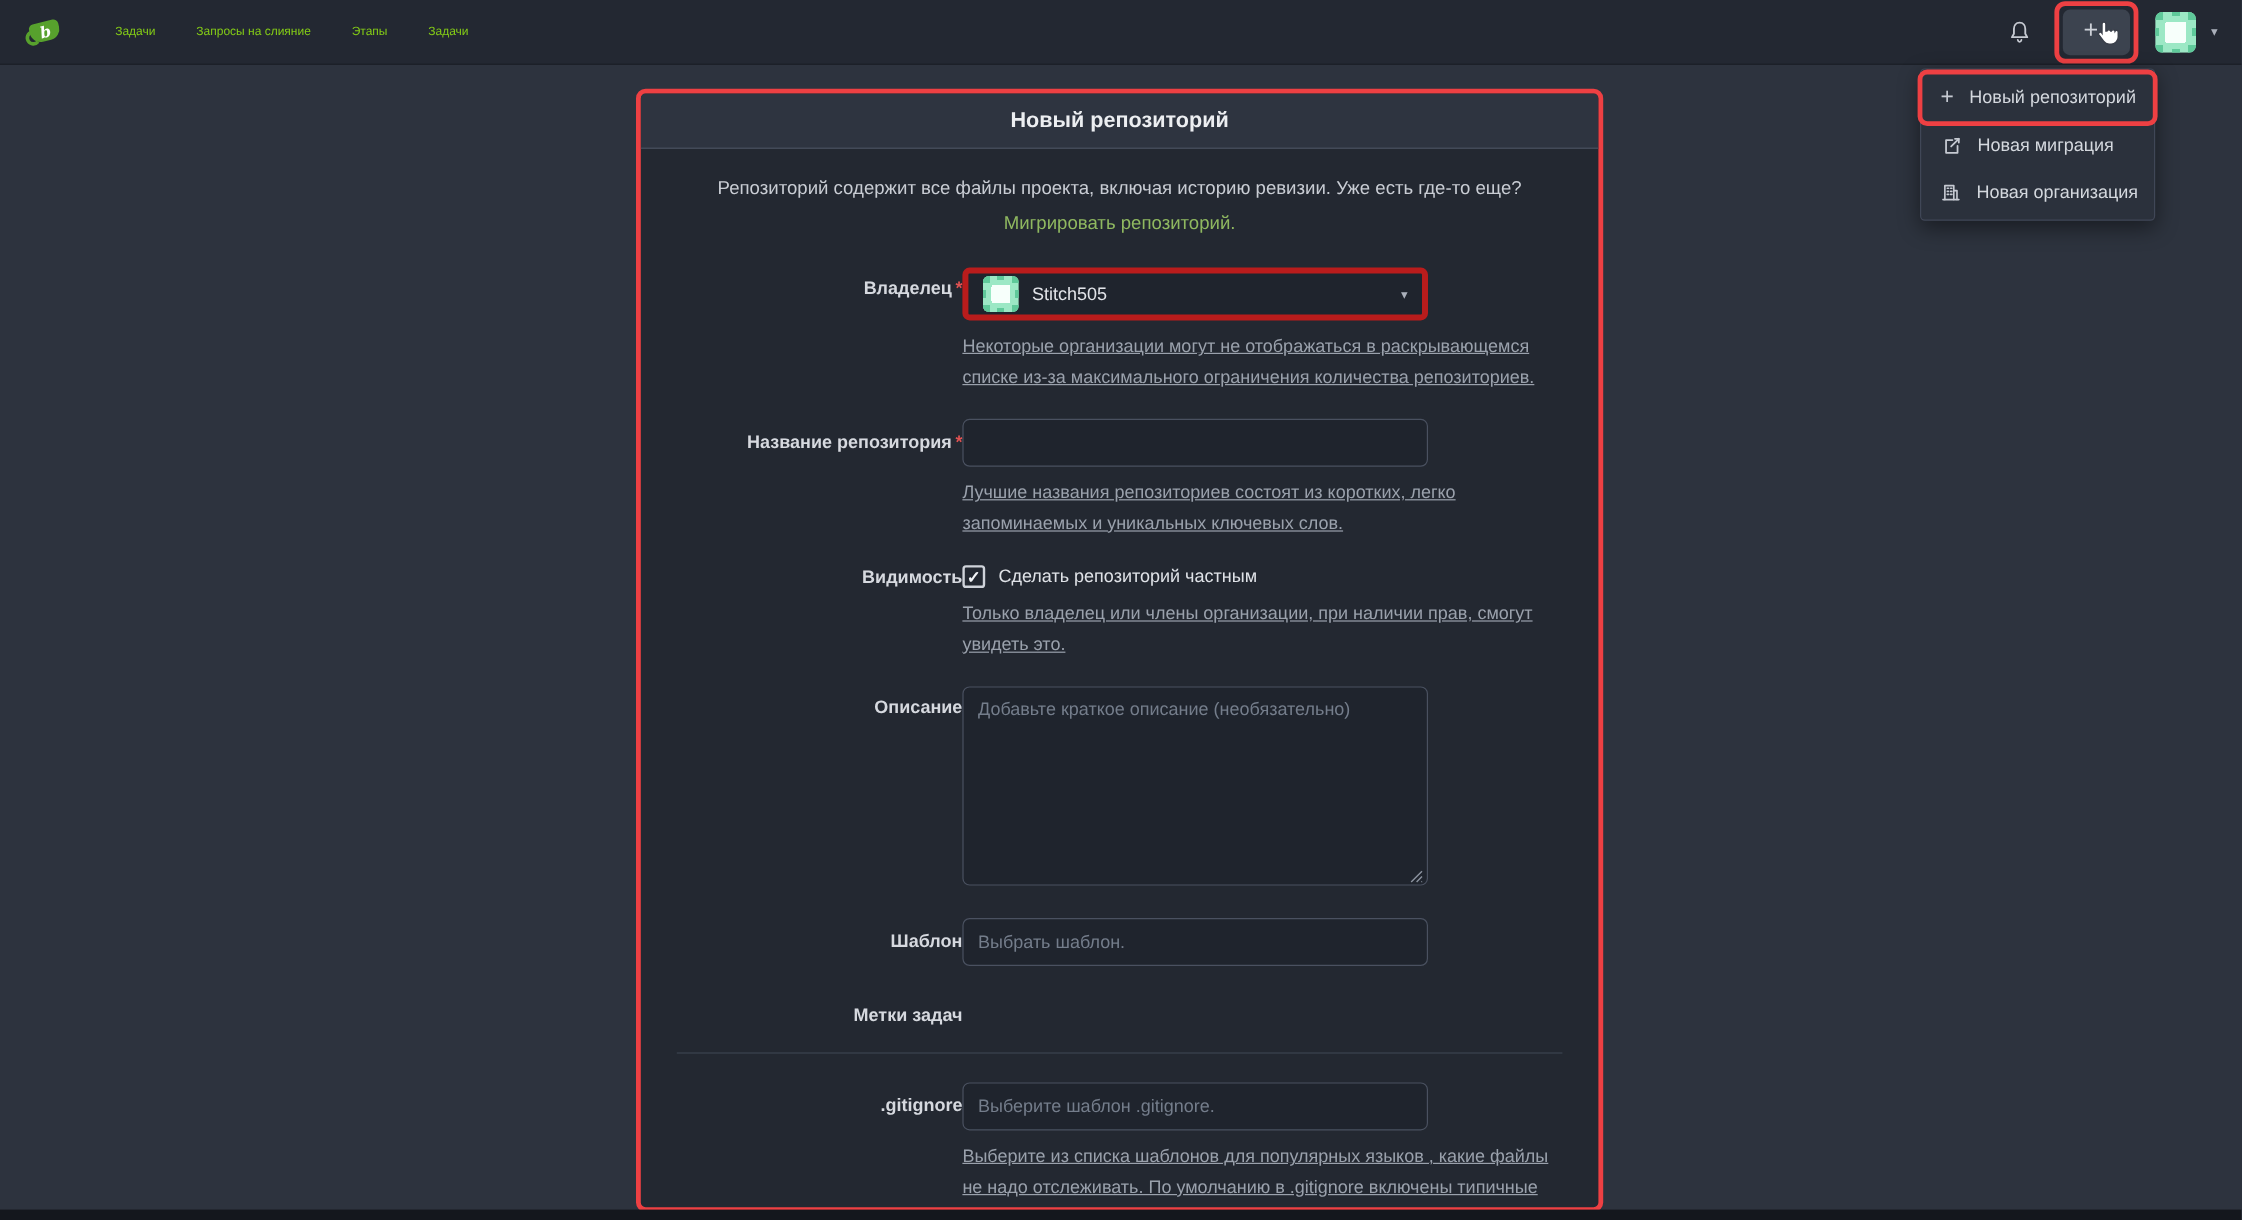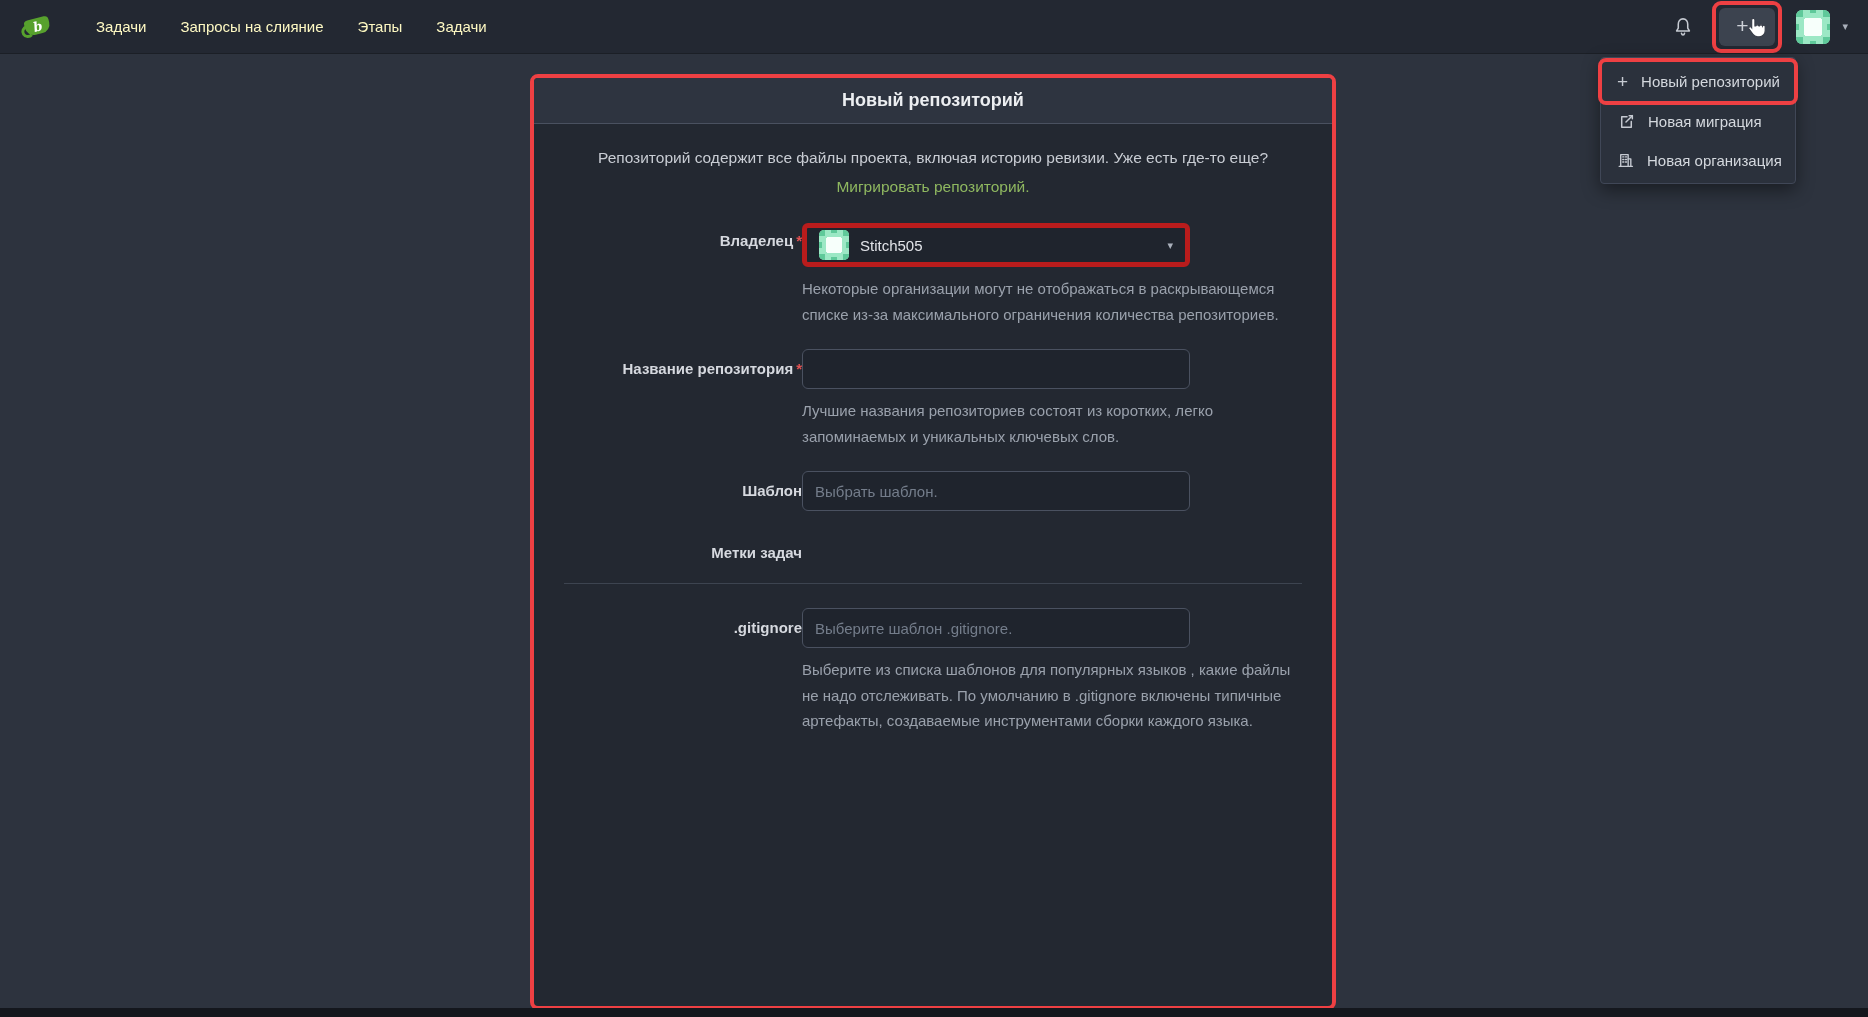--- a/index.html
+++ b/index.html
@@ -12,21 +12,21 @@
   }
   
   .navbar {
     position:absolute; top:0; left:0; width:100%; height:54px;
     background:#232832; border-bottom:1px solid #1b1f26;
     display:flex; align-items:center; padding:0 14px; z-index:10;
   }
   .logo { width:36px; height:36px; margin-left:6px; flex:0 0 auto; }
   .nav-links { display:flex; align-items:center; margin-left:26px; gap:6px; }
   .nav-link {
-    color:#fef9c3; font-size:15px; padding:9px 14px; border-radius:4px;
+    color:#84cc16; font-size:10px; padding:9px 14px; border-radius:4px;
     cursor:pointer; white-space:nowrap;
   }
   .nav-right { margin-left:auto; display:flex; align-items:center; gap:12px; }
   .bell-btn { width:30px; height:30px; display:flex; align-items:center; justify-content:center; cursor:pointer; }
   .annotation-plus {
     border:4px solid #ee4043; border-radius:9px; padding:3px; margin:0 2px;
   }
   .plus-btn {
     position:relative; width:56px; height:38px; background:#3c434f; border-radius:6px;
     display:flex; align-items:center; justify-content:center; gap:5px;
@@ -77,21 +77,21 @@
   .row-label.top { padding-top:9px; }
   .row-label.mid { padding-top:2px; }
   .req { color:#e05252; margin-left:3px; font-weight:700; }
   .text-input {
     width:388px; height:40px; background:#1f242d; border:1px solid #4a5160; border-radius:6px;
     color:#fca5a5; padding:0 12px; font-size:15px; outline:none;
     font-family:"Liberation Sans", sans-serif;
   }
   ::placeholder { color:#747d8b; opacity:1; }
   .help {
-    color:#9aa1ac; font-size:15px; line-height:1.7; margin-top:9px; max-width:512px;
+    color:#9aa1ac; font-size:15px; line-height:1.7; margin-top:9px; max-width:512px;text-decoration:underline;
   }
   .dropdown {
     width:388px; height:44px; background:#1f242d; border:5px solid #b91c1c; border-radius:6px;
     display:flex; align-items:center; gap:11px; padding:0 12px; cursor:pointer;
   }
   .dd-avatar { width:30px; height:30px; border-radius:5px; overflow:hidden; flex:0 0 auto; }
   .dd-value { font-size:15px; color:#e2e4e9; }
   .dd-caret { margin-left:auto; font-size:11px; color:#aab0bb; }
   .checkbox-line { display:flex; align-items:center; gap:11px; padding-top:6px; }
   .checkbox {
@@ -234,21 +234,40 @@
     <div class="form-row">
       <div class="row-label">
         <span>Название репозитория</span><span class="req">*</span>
       </div>
       <div class="field">
         <input class="text-input" type="text" style="">
         <div class="help">Лучшие названия репозиториев состоят из коротких, легко запоминаемых и уникальных ключевых слов.</div>
       </div>
     </div>
 
-
+    <div class="form-row">
+      <div class="row-label mid">Видимость</div>
+      <div class="field">
+        <div class="checkbox-line" style="padding-top:0;">
+          <span class="checkbox">✓</span>
+          <span class="checkbox-label">Сделать репозиторий частным</span>
+        </div>
+        <div class="help">Только владелец или члены организации, при наличии прав, смогут увидеть это.</div>
+      </div>
+    </div>
+
+    <div class="form-row">
+      <div class="row-label top">Описание</div>
+      <div class="field ta-wrap">
+        <textarea class="textarea" placeholder="Добавьте краткое описание (необязательно)" style=""></textarea>
+        <svg class="resize-corner" width="11" height="11" viewBox="0 0 11 11">
+          <path d="M10 1 L1 10 M10 5.5 L5.5 10 M10 9.5 L9.5 10" stroke="#8a919d" stroke-width="1.2" fill="none"></path>
+        </svg>
+      </div>
+    </div>
 
     <div class="form-row">
       <div class="row-label">Шаблон</div>
       <div class="field">
         <input class="text-input" type="text" placeholder="Выбрать шаблон." style="">
       </div>
     </div>
 
     <div class="form-row">
       <div class="row-label">Метки задач</div>

